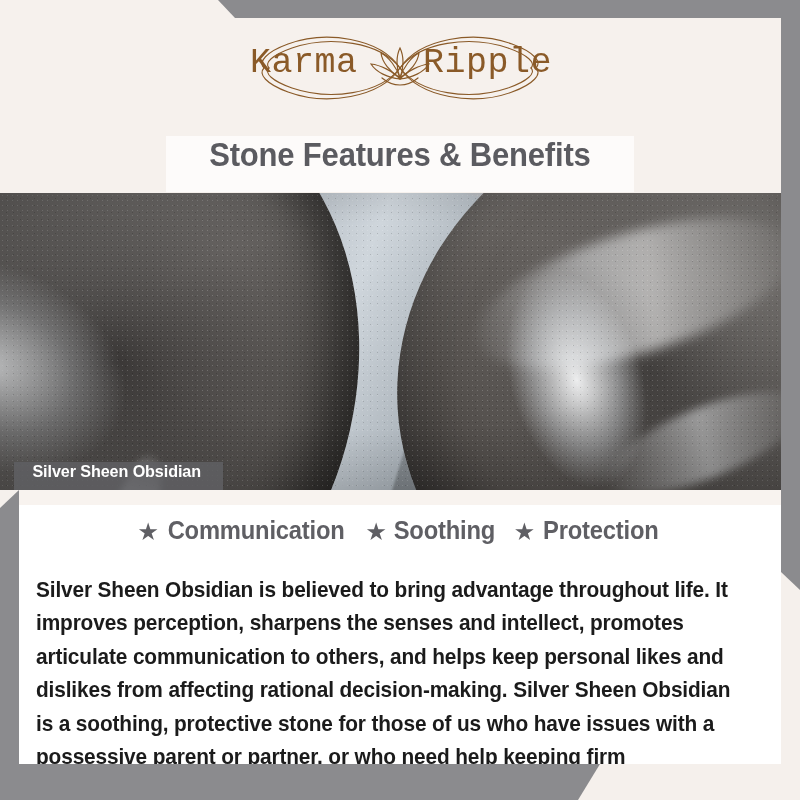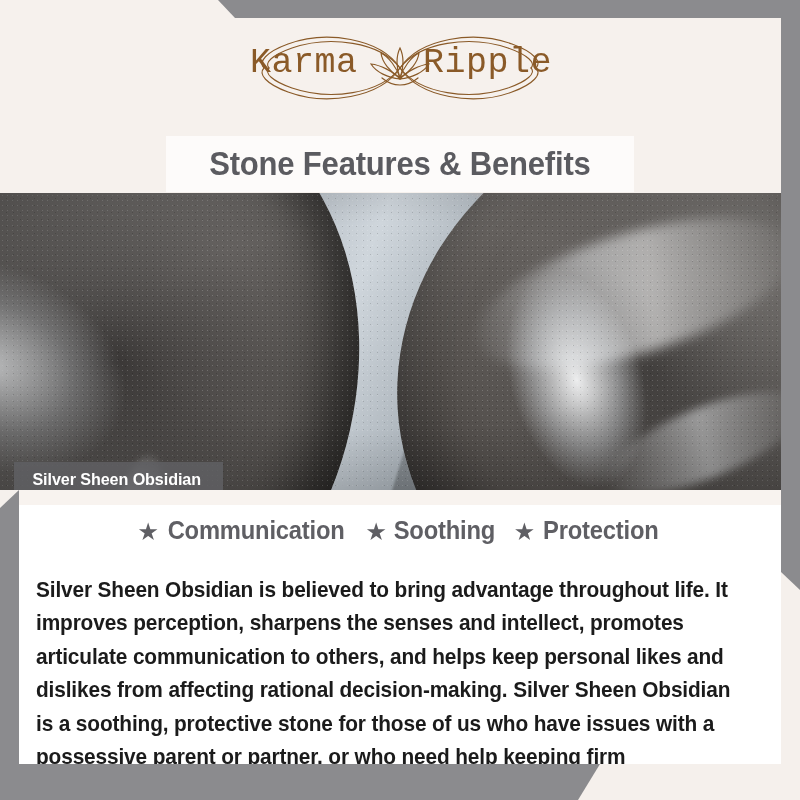--- a/index.html
+++ b/index.html
@@ -105,21 +105,21 @@
 
   
   #title-band {
     position: absolute;
     left: 166px;
     top: 136px;
     width: 468px;
     height: 56px;
     background: #fdfbfa;
     display: flex;
-    align-items: center;
+    align-items: flex-start;
     justify-content: center;
   }
   #page-title {
     font-family: "Liberation Sans Narrow", "Liberation Sans", sans-serif;
     font-size: 33px;
     font-weight: bold;
     color: #5b5b60;
     letter-spacing: -0.2px;
     transform: scaleX(0.94);
     white-space: nowrap;
@@ -262,21 +262,21 @@
   }
 
   
   #caption {
     position: absolute;
     left: 14px;
     bottom: 0;
     height: 28px;
     padding: 0 18px 0 14px;
     display: flex;
-    align-items: flex-end;
+    align-items: flex-start;
     background: rgba(96,96,99,0.86);
   }
   #caption-label {
     font-family: "Liberation Sans Narrow", "Liberation Sans", sans-serif;
     font-size: 17px;
     font-weight: bold;
     color: #ffffff;
     letter-spacing: -0.1px;
     transform: scaleX(0.95);
     white-space: nowrap;

